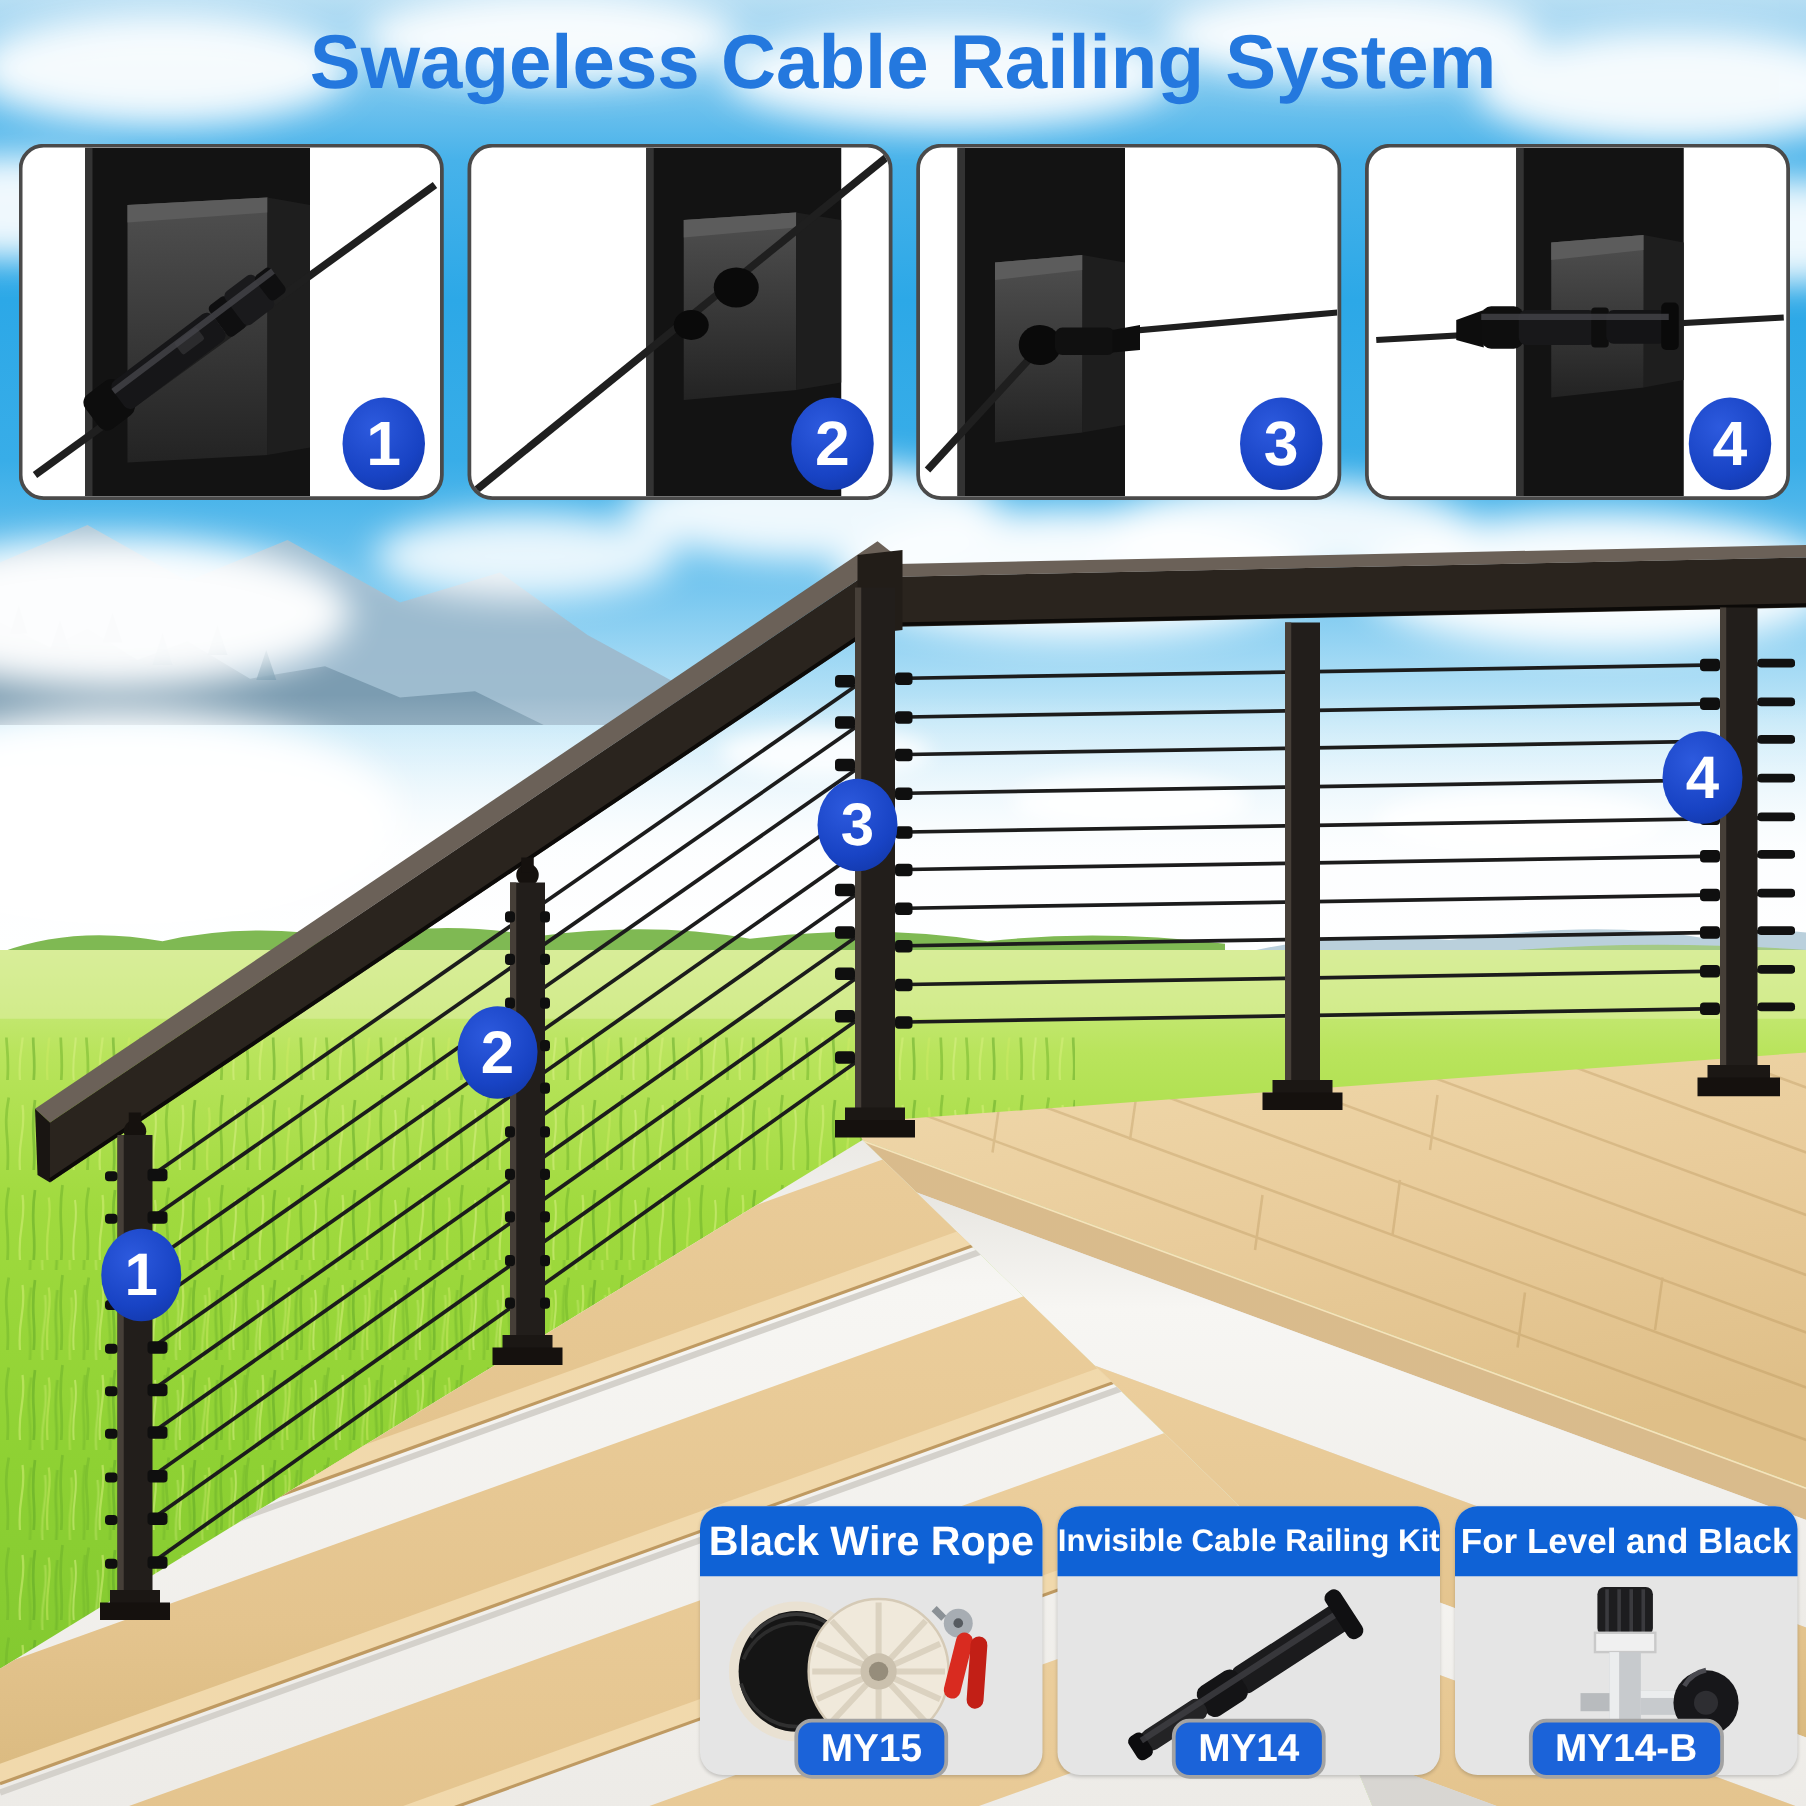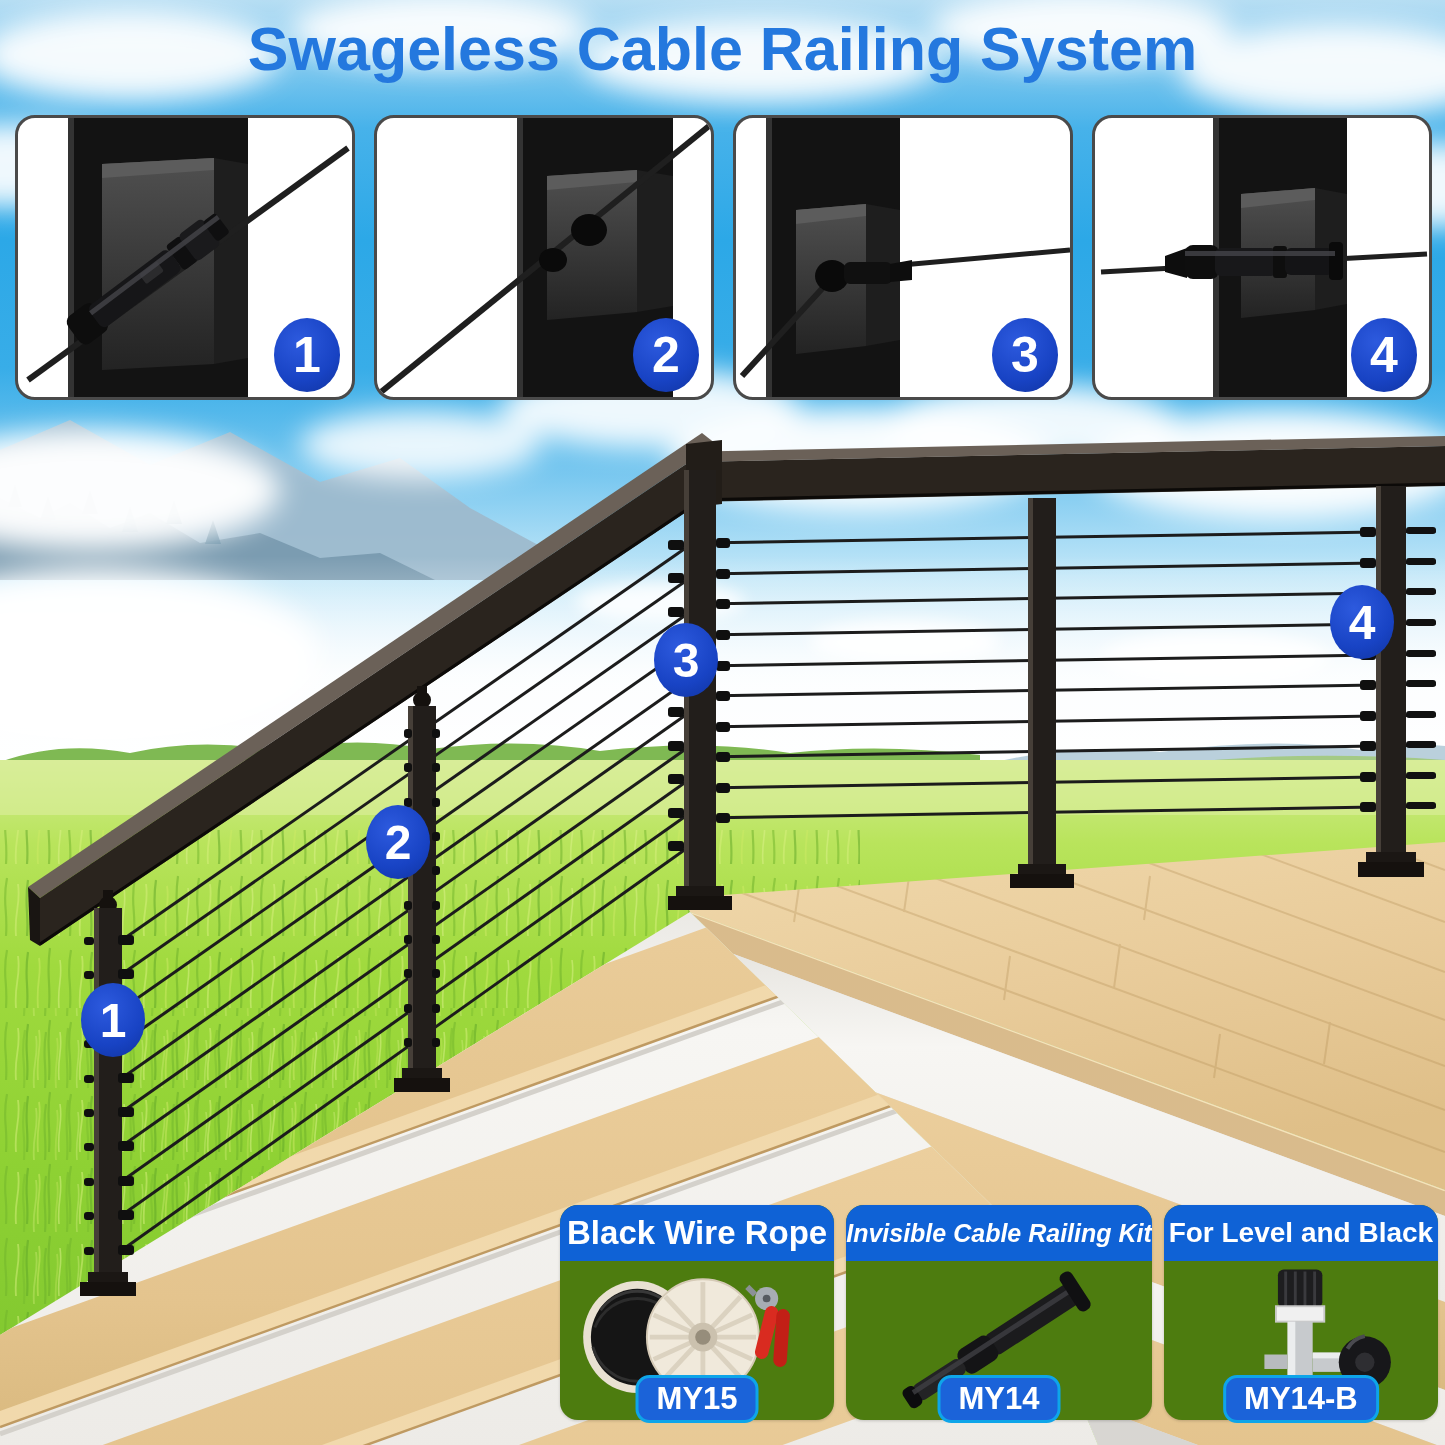--- a/index.html
+++ b/index.html
@@ -4,27 +4,27 @@
 <style>
   html,body{margin:0;padding:0;}
   #page{position:relative;width:1445px;height:1445px;overflow:hidden;background:#bfe4f6;font-family:"Liberation Sans",sans-serif;}
   #scene-svg{position:absolute;left:0;top:0;}
   .title{position:absolute;top:14px;left:0;width:100%;text-align:center;font-size:61px;font-weight:bold;color:#2478de;}
   .panel{position:absolute;top:115px;width:340px;height:285px;background:#ffffff;border:3px solid #4a4a4a;border-radius:20px;box-sizing:border-box;overflow:hidden;}
   .panel svg{position:absolute;left:0;top:0;}
   .panel-badge{position:absolute;left:256px;top:200px;width:66px;height:74px;border-radius:50%;background:radial-gradient(circle at 38% 32%, #2d5ade 0%, #1843c4 60%, #10339f 100%);color:#fff;font-size:50px;font-weight:bold;display:flex;align-items:center;justify-content:center;}
   .marker{position:absolute;width:64px;height:74px;border-radius:50%;background:radial-gradient(circle at 38% 32%, #2d5ade 0%, #1843c4 60%, #10339f 100%);color:#fff;font-size:48px;font-weight:bold;display:flex;align-items:center;justify-content:center;}
   .cards{position:absolute;left:560px;top:1205px;width:878px;height:215px;display:flex;gap:12px;}
-  .card{position:relative;flex:1;background:#4d7c0f;border-radius:18px;box-shadow:0 1px 3px rgba(0,0,0,.18);}
+  .card{position:relative;flex:1;background:#e5e5e5;border-radius:18px;box-shadow:0 1px 3px rgba(0,0,0,.18);}
   .card-header{height:56px;background:#0f62d6;border-radius:18px 18px 0 0;color:#fff;font-weight:bold;display:flex;align-items:center;justify-content:center;white-space:nowrap;overflow:hidden;}
   .card:nth-child(1) .card-header{font-size:33px;}
-  .card:nth-child(2) .card-header{font-size:25px;font-style:italic;}
+  .card:nth-child(2) .card-header{font-size:25px;}
   .card:nth-child(3) .card-header{font-size:28px;}
   .card-art{position:absolute;left:0;top:56px;width:100%;height:159px;}
-  .card-pill{position:absolute;left:50%;transform:translateX(-50%);bottom:-3px;background:#1b63d9;border:3px solid #0ea5e9;color:#fff;font-size:31px;font-weight:bold;border-radius:14px;padding:3px 18px;white-space:nowrap;}
+  .card-pill{position:absolute;left:50%;transform:translateX(-50%);bottom:-3px;background:#1b63d9;border:3px solid #a3a3a3;color:#fff;font-size:31px;font-weight:bold;border-radius:14px;padding:3px 18px;white-space:nowrap;}
 </style>
 </head>
 <body>
 
 <div id="page">
 
 <svg id="scene-svg" width="1445" height="1445" viewBox="0 0 1445 1445">
   <defs>
     <linearGradient id="skyG" x1="0" y1="0" x2="0" y2="1">
       <stop offset="0" stop-color="#b5ddf3"></stop>

